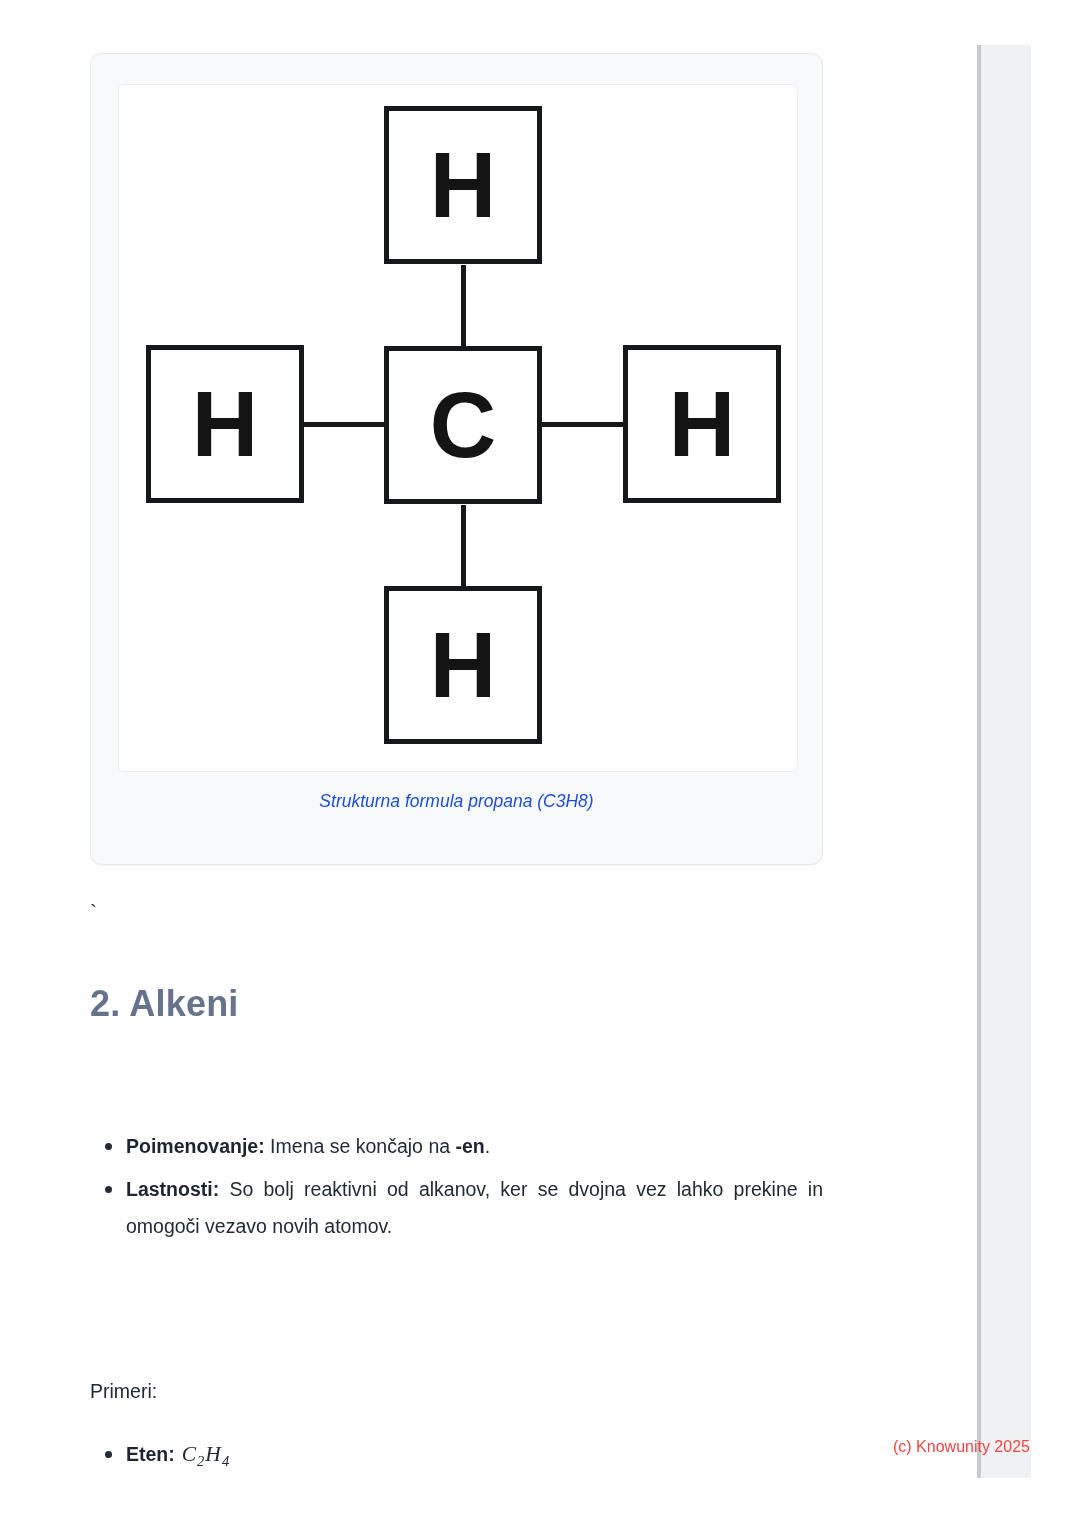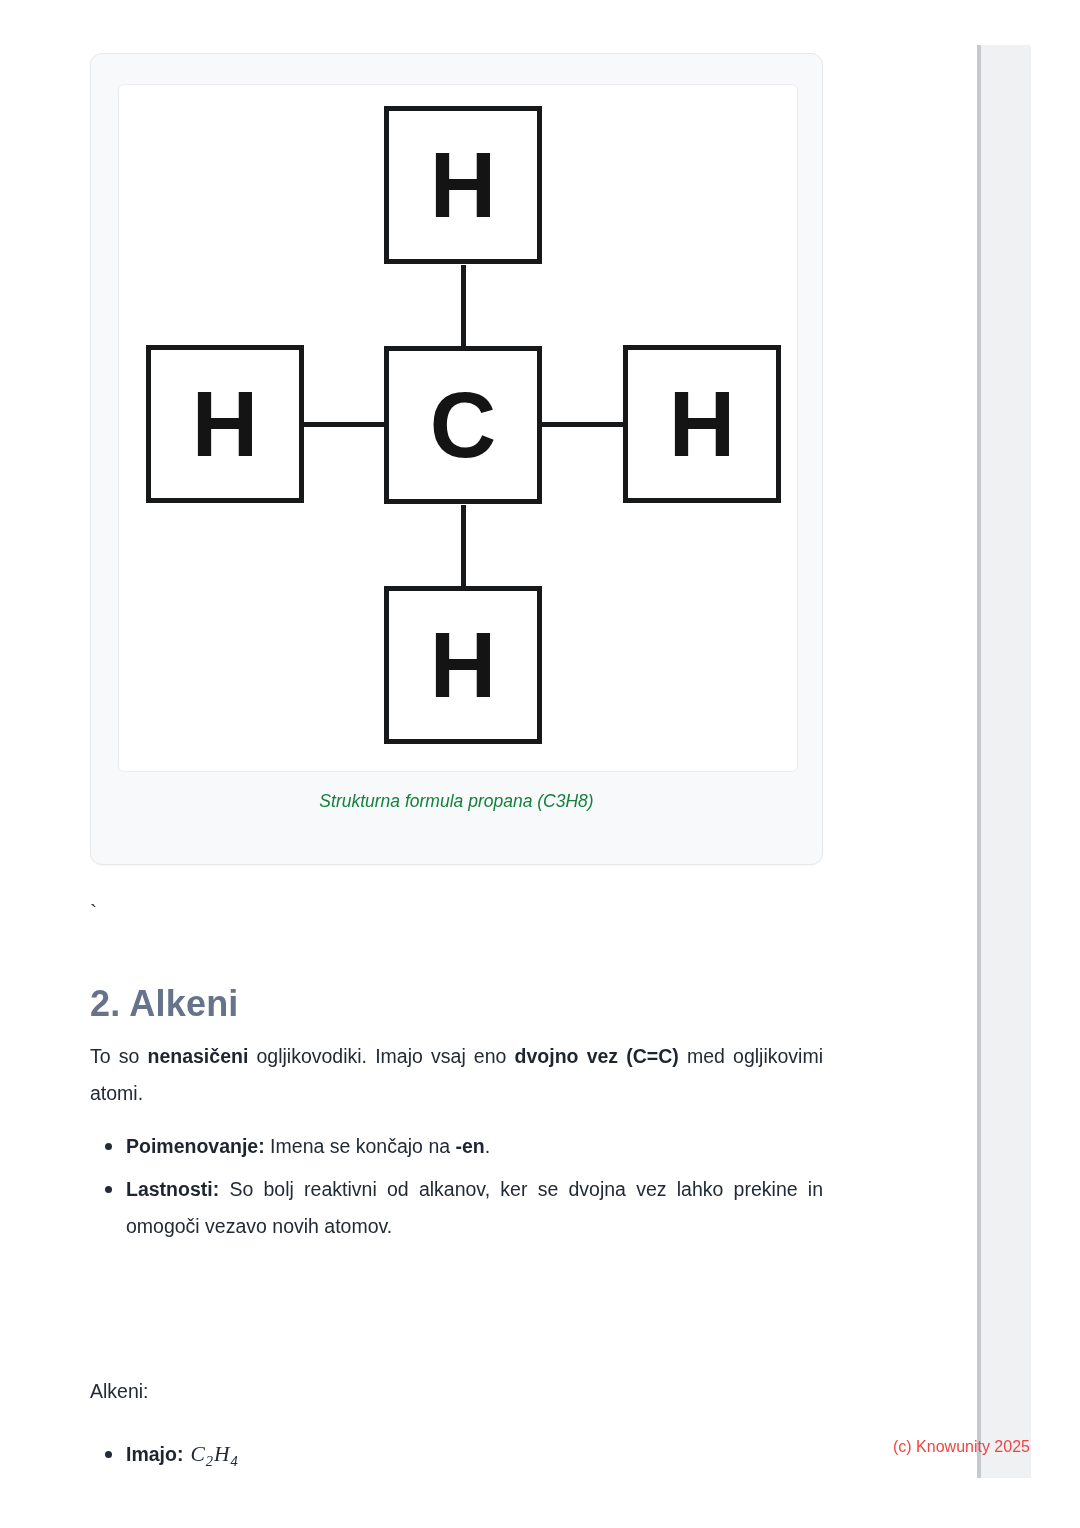--- a/index.html
+++ b/index.html
@@ -29,21 +29,21 @@
   .atom-center { left: 265px; top: 261px; }
   .atom-right  { left: 504px; top: 260px; }
   .atom-bottom { left: 265px; top: 501px; }
   .bond { position: absolute; background: #17181a; }
   .bond-v1 { left: 342px; top: 180px; width: 5px; height: 82px; }
   .bond-v2 { left: 342px; top: 420px; width: 5px; height: 82px; }
   .bond-h1 { left: 185px; top: 337px; width: 81px; height: 5px; }
   .bond-h2 { left: 423px; top: 337px; width: 82px; height: 5px; }
   .figure-caption {
     position: absolute; left: 0; right: 0; top: 737px;
-    text-align: center; font-style: italic; font-size: 17.5px; color: #15803d;
+    text-align: center; font-style: italic; font-size: 17.5px; color: #1d4ed8;
   }
 
   
   .stray-char { position: absolute; left: 90px; top: 900px; font-size: 21px; color: #2b3240; }
 
   .section-heading {
     position: absolute; left: 90px; top: 983px; width: 733px;
     font-size: 36px; font-weight: 700; color: #66738a; letter-spacing: 0.2px;
   }
 
@@ -102,44 +102,43 @@
       <div class="atom-box atom-right">H</div>
       <div class="atom-box atom-bottom">H</div>
     </div>
     <div class="figure-caption">Strukturna formula propana (C3H8)</div>
   </div>
 
   <div class="stray-char">`</div>
 
   <h2 class="section-heading">2. Alkeni</h2>
 
-  <p class="intro-paragraph"><span>To so </span><b>nenasičeni</b><span> ogljikovodiki. Imajo vsaj eno </span><b>dvojno vez (C=C)</b><span> med ogljikovimi atomi.</span></p>
 
   <div class="bullet-list">
 
     <div class="li">
       <span class="dot"></span>
       <div class="li-text"><b>Poimenovanje:</b><span> Imena se končajo na </span><b>-en</b><span>.</span></div>
     </div>
 
     <div class="li">
       <span class="dot"></span>
       <div class="li-text"><b>Lastnosti:</b><span> So bolj reaktivni od alkanov, ker se dvojna vez lahko prekine in omogoči vezavo novih atomov.</span></div>
     </div>
 
 
 
   </div>
 
-  <div class="primeri-label">Alkeni:</div>
+  <div class="primeri-label">Primeri:</div>
 
   <div class="example-list">
     <div class="li">
       <span class="dot"></span>
-      <div class="li-text"><b>Imajo:</b><span class="math ml"><span class="mi">C</span><sub>2</sub><span class="mi">H</span><sub>4</sub></span></div>
+      <div class="li-text"><b>Eten:</b><span class="math ml"><span class="mi">C</span><sub>2</sub><span class="mi">H</span><sub>4</sub></span></div>
     </div>
   </div>
 
   <div class="side-scrollbar">
     <div class="side-scrollbar-thumb"></div>
   </div>
 
   <div class="watermark">(c) Knowunity 2025</div>
 
 </div>

